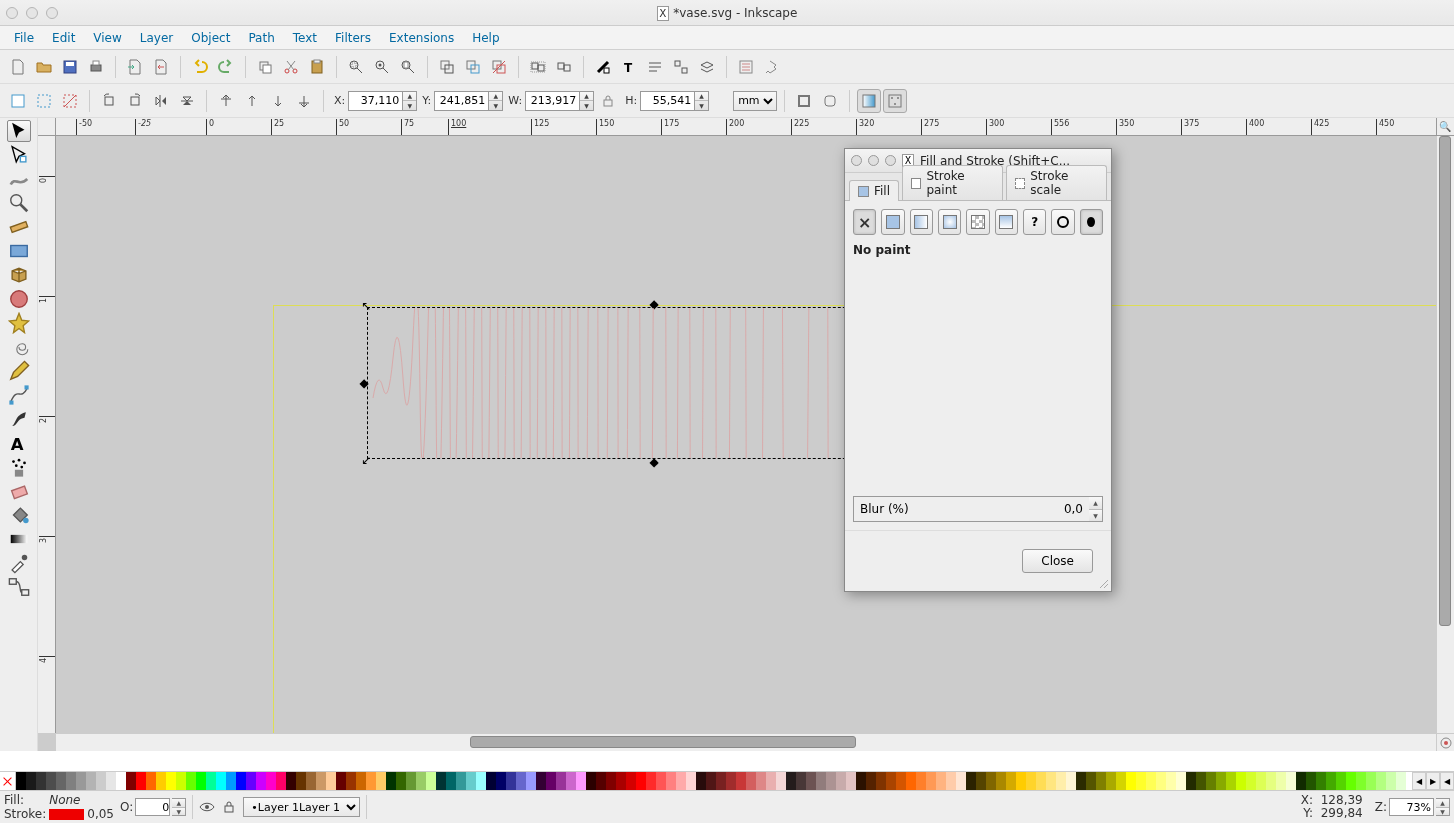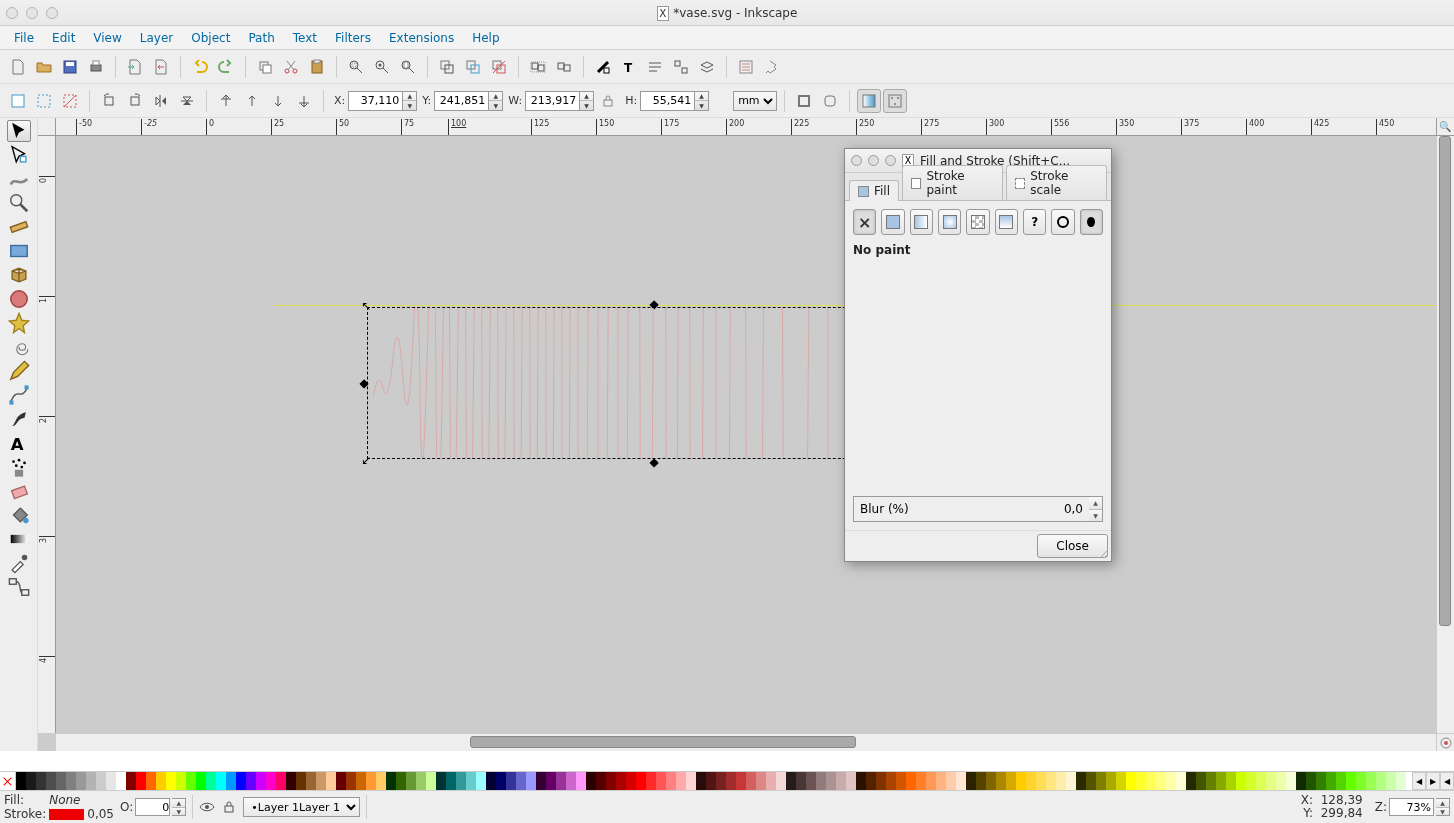--- a/index.html
+++ b/index.html
@@ -74,21 +74,21 @@
 .nopaint-label { font-weight: bold; color: #222; }
 .fill-spacer { height: 235px; }
 .slide-row { height: 26px; border: 1px solid #999; margin-top: 4px; display: flex; align-items: center; padding: 0 6px; justify-content: space-between; background: #eee; position:relative; border-right:none;}
 .slide-row.sel { background: linear-gradient(#4b91e0,#2a6fd0); color: #fff; border-color:#2c5a9a;}
 .slide-row .valright {font-size:12px;}
 .spin-col { width:14px; display:flex; flex-direction:column; border:1px solid #999; border-left:none; margin-top:4px; height:26px;}
 .spin-col span{flex:1; display:flex; align-items:center; justify-content:center; font-size:6px; color:#555; background:linear-gradient(#f8f8f8,#e4e4e4);}
 .spin-col span:first-child{border-bottom:1px solid #bbb;}
 .slide-wrap {display:flex;}
 .slide-wrap .slide-row{flex:1;}
-.dlg-btnrow { padding: 3px; display:flex; justify-content:flex-end; border-top:1px solid #ddd;}
+.dlg-btnrow { padding: 18px; display:flex; justify-content:flex-end; border-top:1px solid #ddd;}
 .btn { border:1px solid #999; border-radius:3px; padding: 4px 18px; background:linear-gradient(#fafafa,#e4e4e4); font-size:12px; }
 .resize-grip { position:absolute; right:2px; bottom:2px; width:12px; height:12px; color:#999; }
 
 
 .palette-row { position: absolute; left: 0; right: 0; bottom: 32px; height: 20px; background: #fff; display: flex; align-items: center; border-top: 1px solid #ccc; border-bottom: 1px solid #ccc;}
 .no-swatch { width: 16px; height: 18px; position:relative; border-right:1px solid #ccc; flex-shrink:0;}
 .no-swatch::before, .no-swatch::after { content:''; position:absolute; left:2px; right:2px; top:50%; border-top:1.5px solid red;}
 .no-swatch::before{transform:rotate(45deg);} .no-swatch::after{transform:rotate(-45deg);}
 .pal-scroll { flex:1; display:flex; overflow:hidden;}
 .swatch-c { width: 10px; height: 18px; flex-shrink: 0; }
@@ -560,32 +560,32 @@
           <path d="M6 4c4 0 2 8 4 8" fill="none" stroke="#555"></path>
         </svg>
       </div>
   </div>
 
   <div class="canvas-area">
     <div class="rulercorner"></div>
     <div class="rulercorner r">🔍</div>
     <div class="hruler" id="hruler">
         <div class="tick" style="left: 20px;">-50</div>
-        <div class="tick" style="left: 85px; font-style: italic;">-25</div>
+        <div class="tick" style="left: 79px; font-style: italic;">-25</div>
         <div class="tick" style="left: 150px;">0</div>
         <div class="tick" style="left: 215px;">25</div>
         <div class="tick" style="left: 280px;">50</div>
         <div class="tick" style="left: 345px;">75</div>
         <div class="tick" style="left: 392px; text-decoration: underline;">100</div>
         <div class="tick" style="left: 475px;">125</div>
         <div class="tick" style="left: 540px;">150</div>
         <div class="tick" style="left: 605px;">175</div>
         <div class="tick" style="left: 670px;">200</div>
         <div class="tick" style="left: 735px;">225</div>
-        <div class="tick" style="left: 800px;">250</div>
+        <div class="tick" style="left: 800px;">320</div>
         <div class="tick" style="left: 865px;">275</div>
         <div class="tick" style="left: 930px;">300</div>
         <div class="tick" style="left: 995px;">556</div>
         <div class="tick" style="left: 1060px;">350</div>
         <div class="tick" style="left: 1125px;">375</div>
         <div class="tick" style="left: 1190px;">400</div>
         <div class="tick" style="left: 1255px;">425</div>
         <div class="tick" style="left: 1320px;">450</div>
       </div>
     <div class="vruler" id="vruler">

